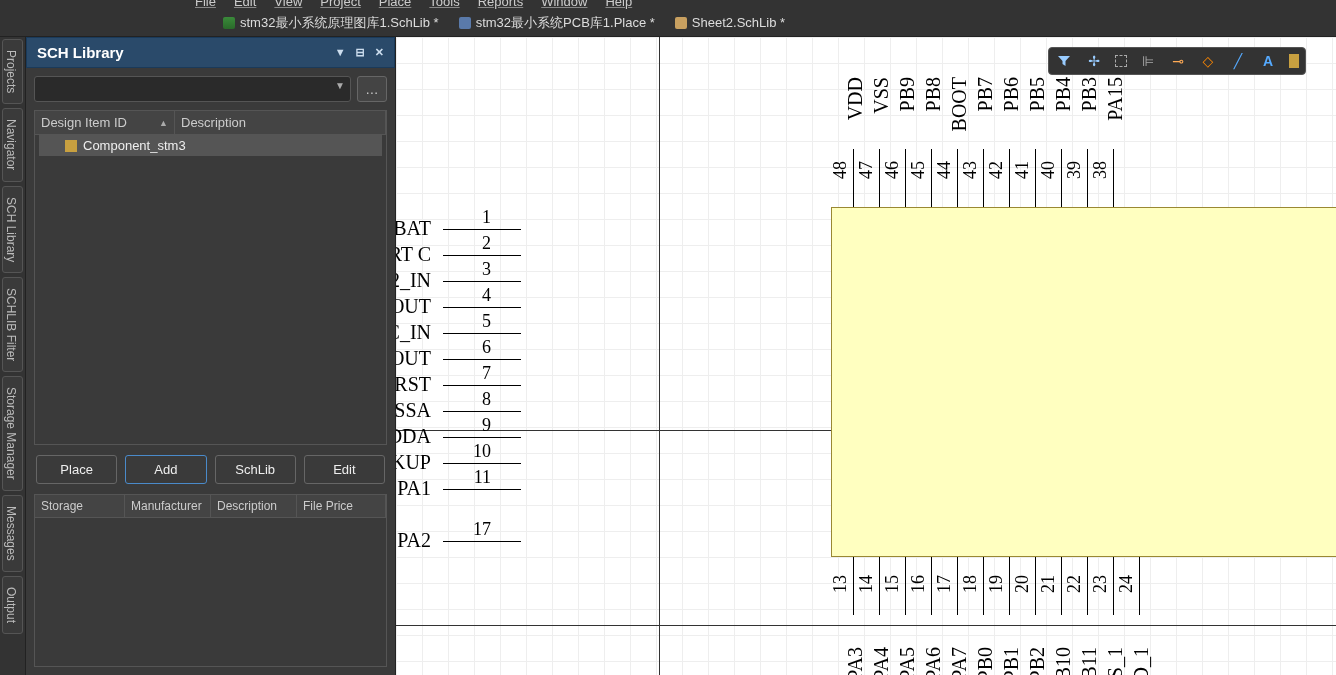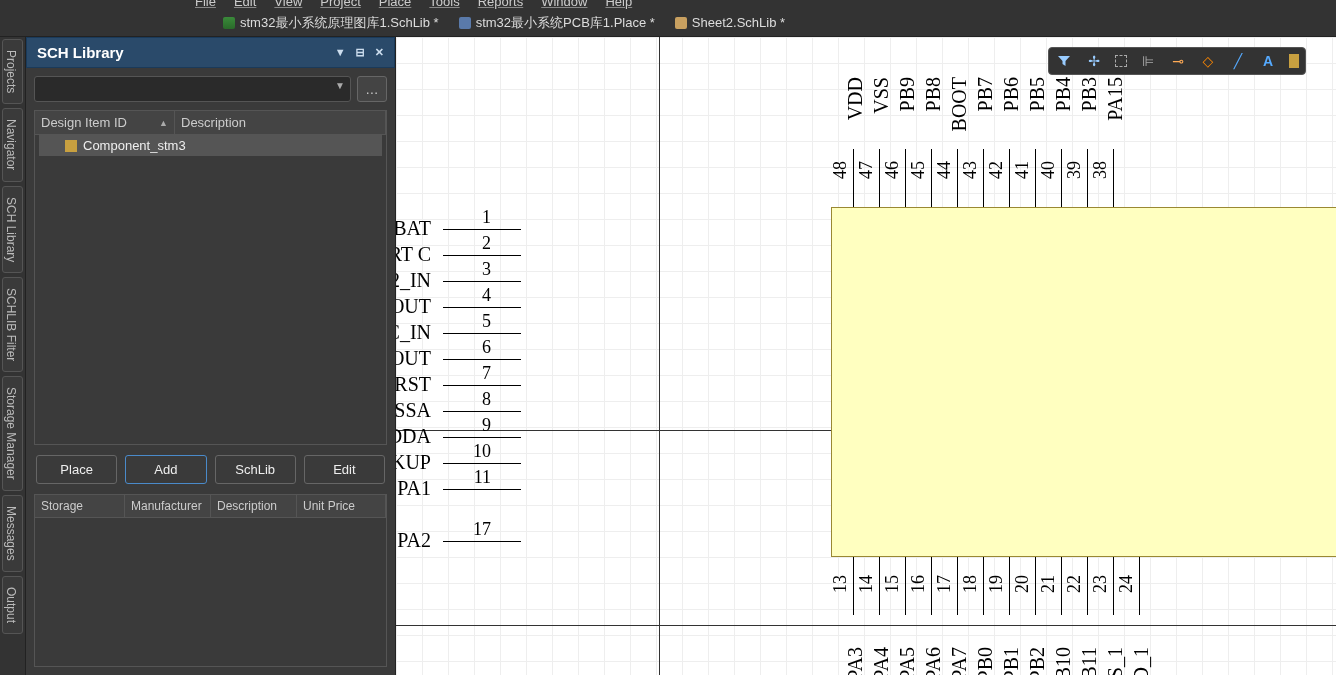--- a/index.html
+++ b/index.html
@@ -146,21 +146,21 @@
       <div class="btnrow">
         <button class="btn">Place</button>
         <button class="btn hl">Add</button>
         <button class="btn">SchLib</button>
         <button class="btn">Edit</button>
       </div>
       <div class="gridhead2">
         <div class="c c1">Storage</div>
         <div class="c c2">Manufacturer</div>
         <div class="c c3">Description</div>
-        <div class="c c4">Unit Price</div>
+        <div class="c c4">File Price</div>
       </div>
       <div class="gridbody2"></div>
     </div>
   </div>
 
   <div class="canvas">
     <div class="grid-bg"></div>
     <div class="divider-v"></div>
     <div class="divider-h"></div>
     <div class="divider-h2"></div>

